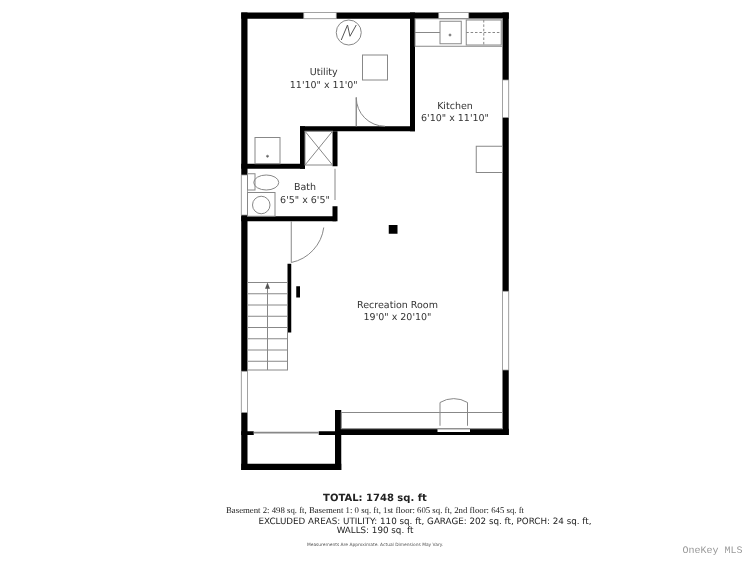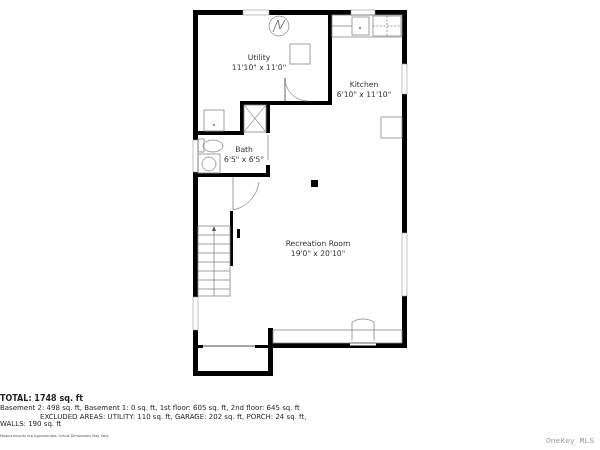--- a/index.html
+++ b/index.html
@@ -1,21 +1,21 @@
 <!DOCTYPE html>
 <html><head>
 <meta charset="utf-8">
 <style>
   html, body { margin:0; padding:0; background:#ffffff; }
   body { width:600px; height:450px; position:relative; overflow:hidden; font-family:"DejaVu Sans", sans-serif; }
   #plan { position:absolute; left:0; top:0; width:600px; height:380px; }
   .room-label { font-family:"DejaVu Sans", sans-serif; font-size:7.6px; fill:#333; text-anchor:middle; }
-  .footer { position:absolute; left:0; width:600px; color:#222; font-family:"DejaVu Sans", sans-serif; }
+  .footer { position:absolute; left:0; width:600px; text-align:center; color:#222; font-family:"DejaVu Sans", sans-serif; }
   .total { top:394px; font-size:8px; font-weight:bold; }
-  .line1 { top:404px; font-size:7px; }
+  .line1 { top:404px; font-size:7px;font-family:Liberation Serif, serif; }
   .line2 { top:413px; font-size:7px;margin-left:40px; }
   .line3 { top:420px; font-size:7px; }
   .disclaimer { top:434px; font-size:3.5px; color:#555; }
   .watermark { position:absolute; right:6px; bottom:5px; font-family:Liberation Mono, monospace; font-size:8px; color:#9a9a9a; }
 </style>
 </head>
 <body>
 
 <svg id="plan" viewBox="0 0 600 380" xmlns="http://www.w3.org/2000/svg">
 

